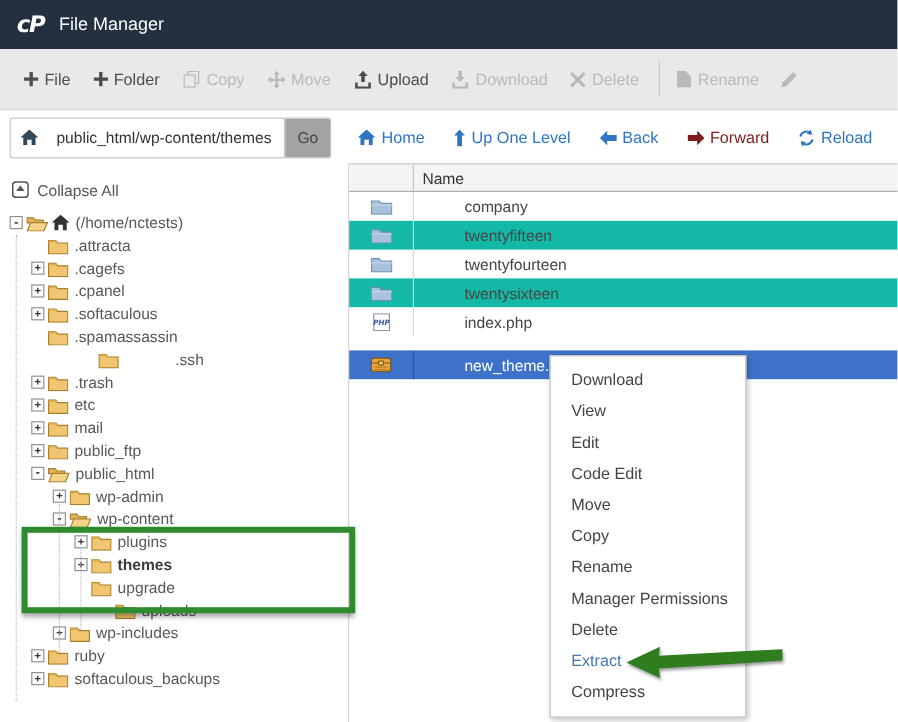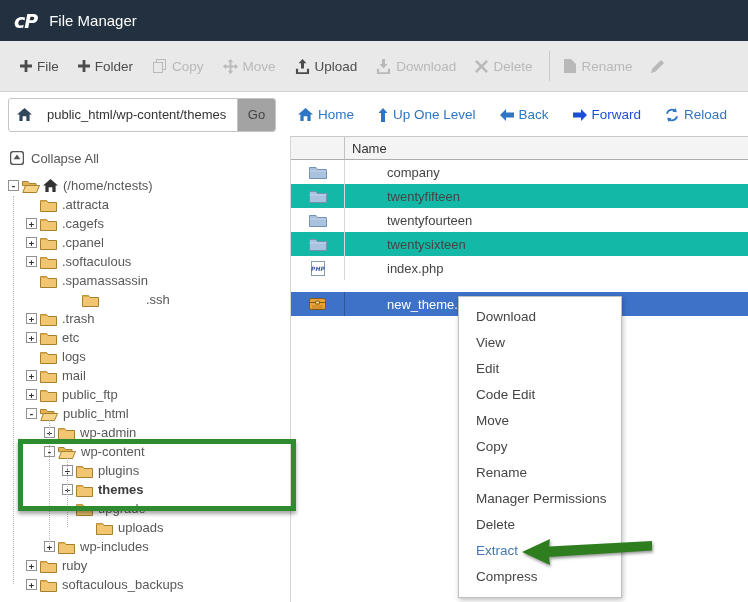--- a/index.html
+++ b/index.html
@@ -20,21 +20,21 @@
   .ic{display:inline-flex;align-items:center;justify-content:center;}
   .ic svg{display:block;}
   
   .navrow{height:45px;display:flex;align-items:center;background:#fff;}
   .pathgroup{display:flex;align-items:stretch;height:32px;border:1px solid #c5c5c5;border-radius:3px;margin-left:8px;background:#fff;overflow:hidden;flex:none;}
   .home-btn{width:30px;display:flex;align-items:center;justify-content:center;color:#33475c;cursor:pointer;}
   .path-input{width:188px;border:none;outline:none;font-family:inherit;font-size:13px;color:#333;padding:0 2px 0 8px;}
   .go-btn{width:38px;border:none;border-left:1px solid #c5c5c5;background:#a3a3a3;font-family:inherit;font-size:13px;color:#444;cursor:pointer;}
   .navlinks{display:flex;align-items:center;margin-left:16px;white-space:nowrap;}
   .nav-link{display:flex;align-items:center;gap:5px;padding:0 6px;margin-right:12px;font-size:13.5px;color:#2e75c3;text-decoration:none;cursor:pointer;}
-  .nav-link.disabled{color:#1d4ed8;}
+  .nav-link.disabled{color:#7f1d1d;}
   
   .main{position:absolute;top:136px;left:0;right:0;bottom:0;display:flex;}
   .tree{width:291px;border-right:1px solid #d5d5d5;position:relative;overflow:hidden;padding-top:12px;box-sizing:border-box;}
   .collapse-all{display:flex;align-items:center;gap:7px;color:#565656;padding-left:10px;height:20px;margin-bottom:8px;cursor:pointer;}
   .tree-row{height:19px;display:flex;align-items:center;color:#585858;cursor:pointer;white-space:nowrap;}
   .tree-row .lbl{margin-left:5px;}
   .tree-row .lbl.bold{font-weight:bold;color:#3c3c3c;}
   .exp{width:11px;height:11px;box-sizing:border-box;border:1px solid #919191;background:#fff;color:#333;
        font:bold 9px/8px "DejaVu Sans Mono",monospace;display:inline-flex;align-items:center;justify-content:center;flex:none;margin-right:3px;}
   .exp-spacer{width:14px;flex:none;}
@@ -304,30 +304,20 @@
         </div>
         <div class="tree-row" style="padding-left: 26px;">
           <span class="exp">+</span>
           <span class="ic">
             <svg width="17" height="14" viewBox="0 0 17 14">
               <path d="M0.5 2.5h6l1.5 2h8.5v9H0.5z" fill="#f2c570" stroke="#a5802e"></path>
               <path d="M0.5 2.5h6l1 1.4h-7z" fill="#dfa94a"></path>
             </svg>
           </span>
           <span class="lbl">etc</span>
-        </div>
-        <div class="tree-row" style="padding-left: 26px;">
-          <span class="exp-spacer"></span>
-          <span class="ic">
-            <svg width="17" height="14" viewBox="0 0 17 14">
-              <path d="M0.5 2.5h6l1.5 2h8.5v9H0.5z" fill="#f2c570" stroke="#a5802e"></path>
-              <path d="M0.5 2.5h6l1 1.4h-7z" fill="#dfa94a"></path>
-            </svg>
-          </span>
-          <span class="lbl">logs</span>
         </div>
         <div class="tree-row" style="padding-left: 26px;">
           <span class="exp">+</span>
           <span class="ic">
             <svg width="17" height="14" viewBox="0 0 17 14">
               <path d="M0.5 2.5h6l1.5 2h8.5v9H0.5z" fill="#f2c570" stroke="#a5802e"></path>
               <path d="M0.5 2.5h6l1 1.4h-7z" fill="#dfa94a"></path>
             </svg>
           </span>
           <span class="lbl">mail</span>

